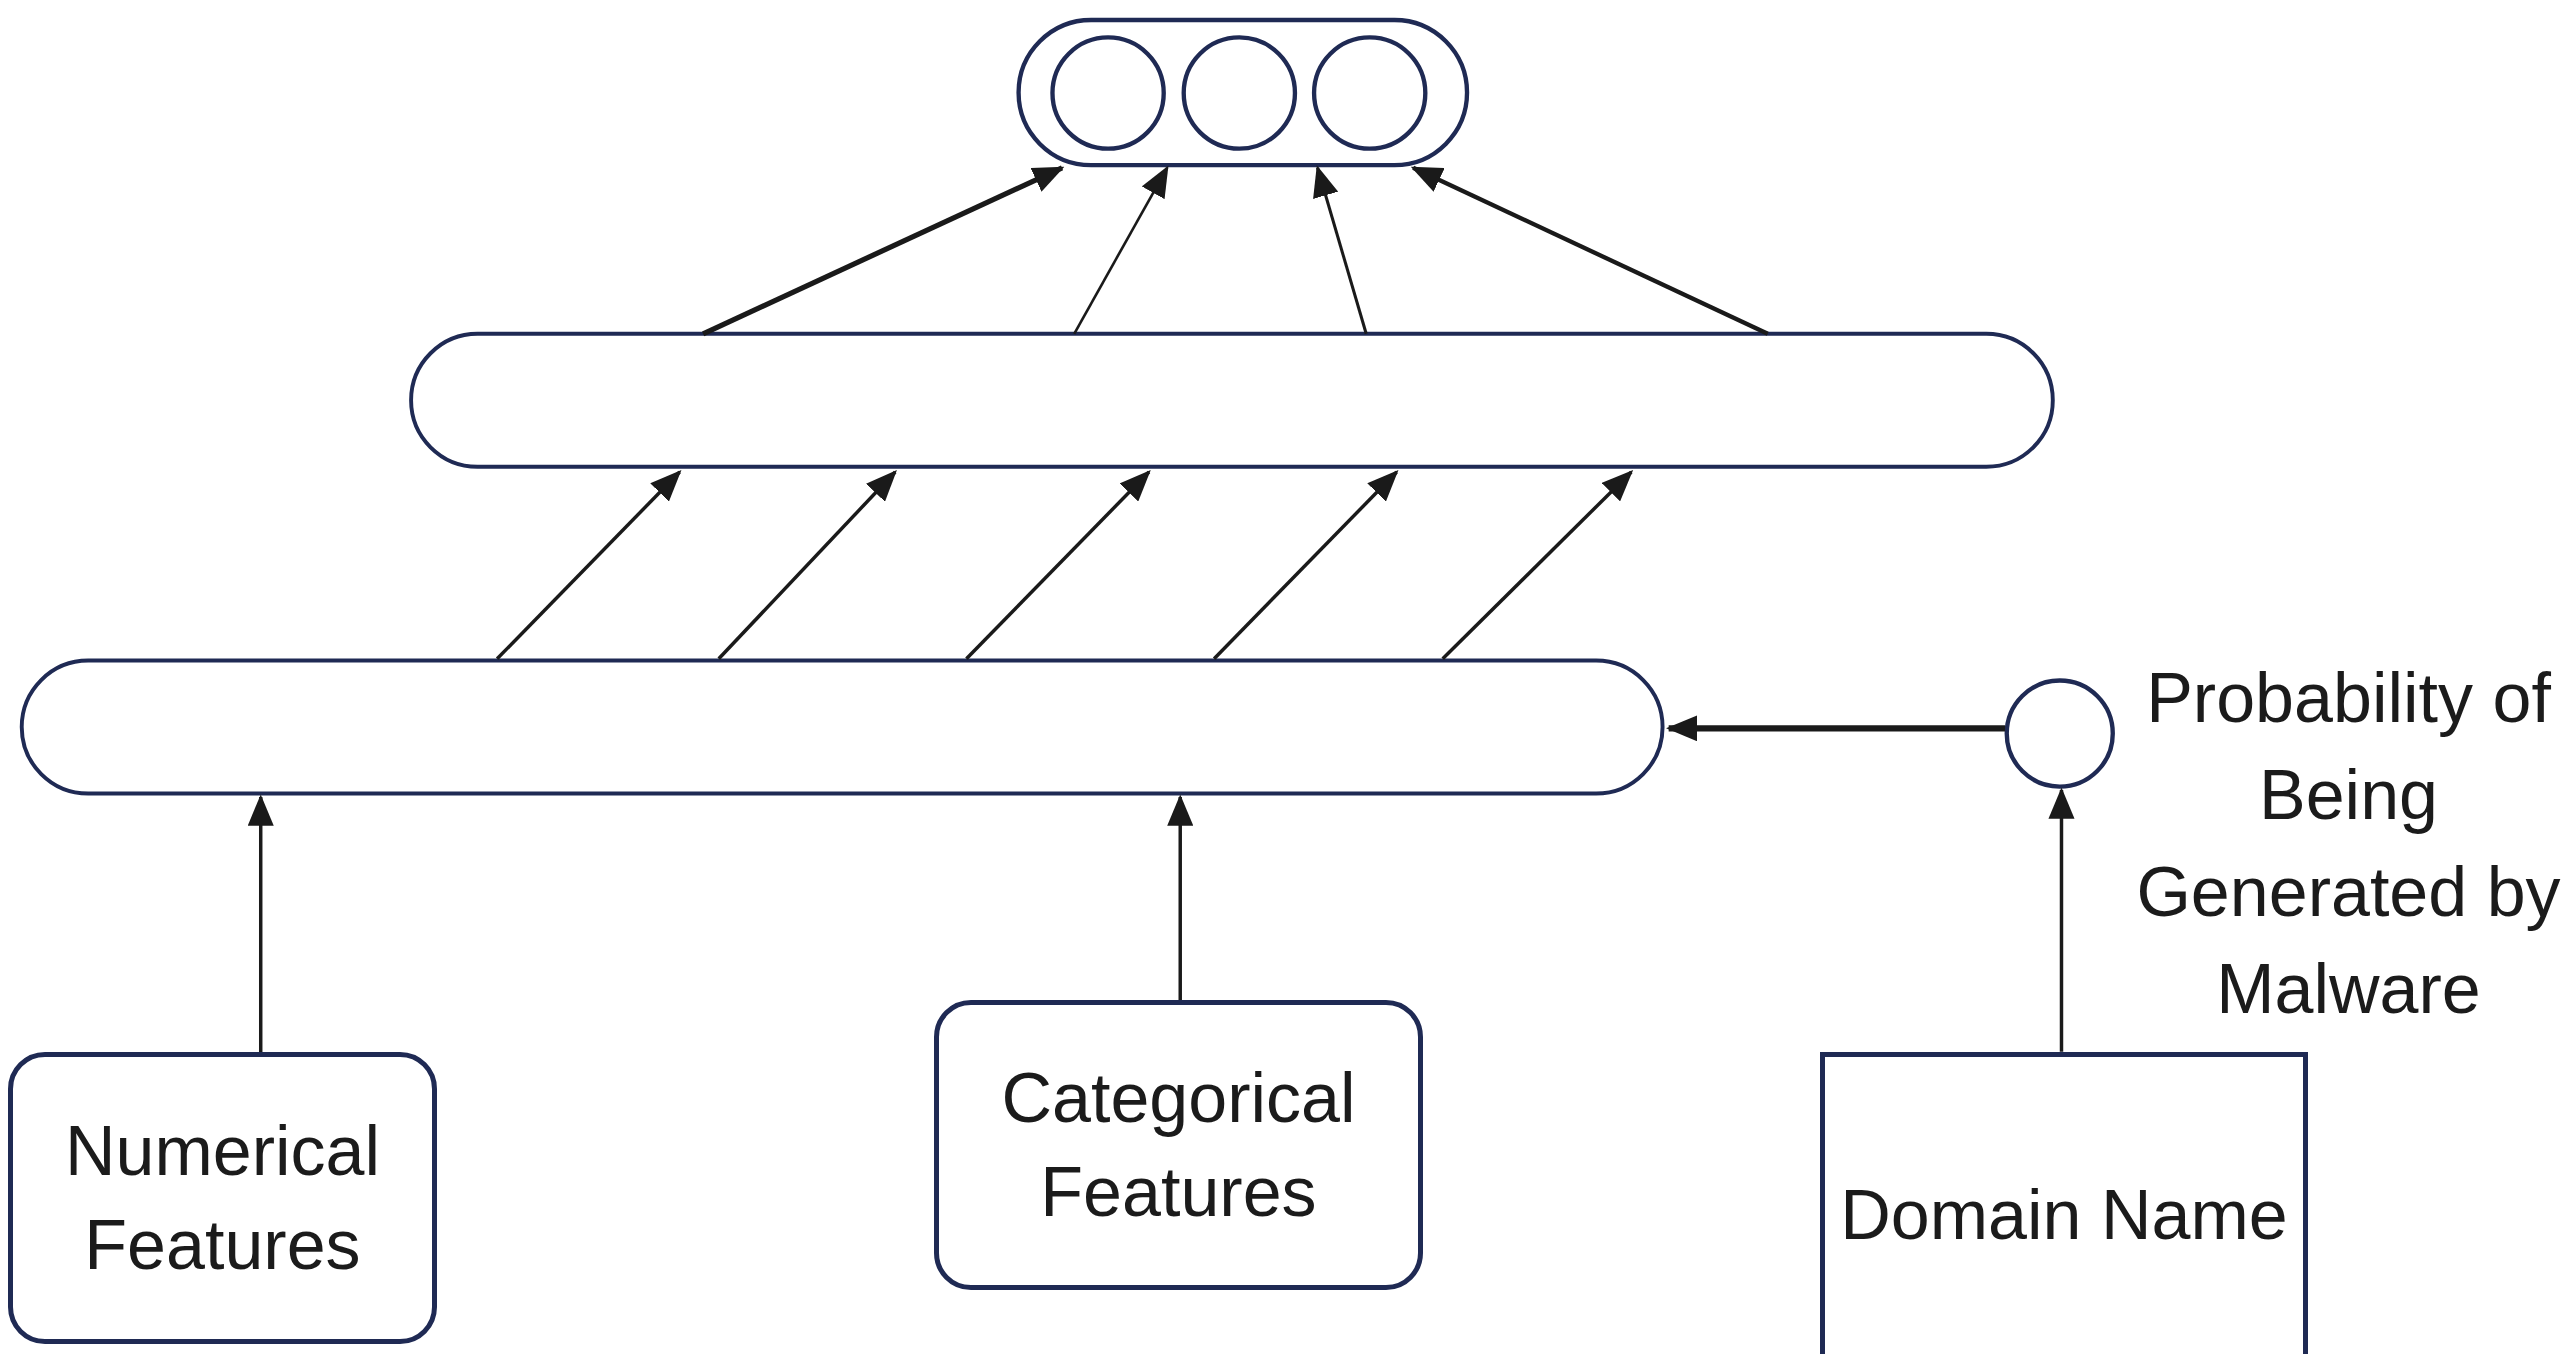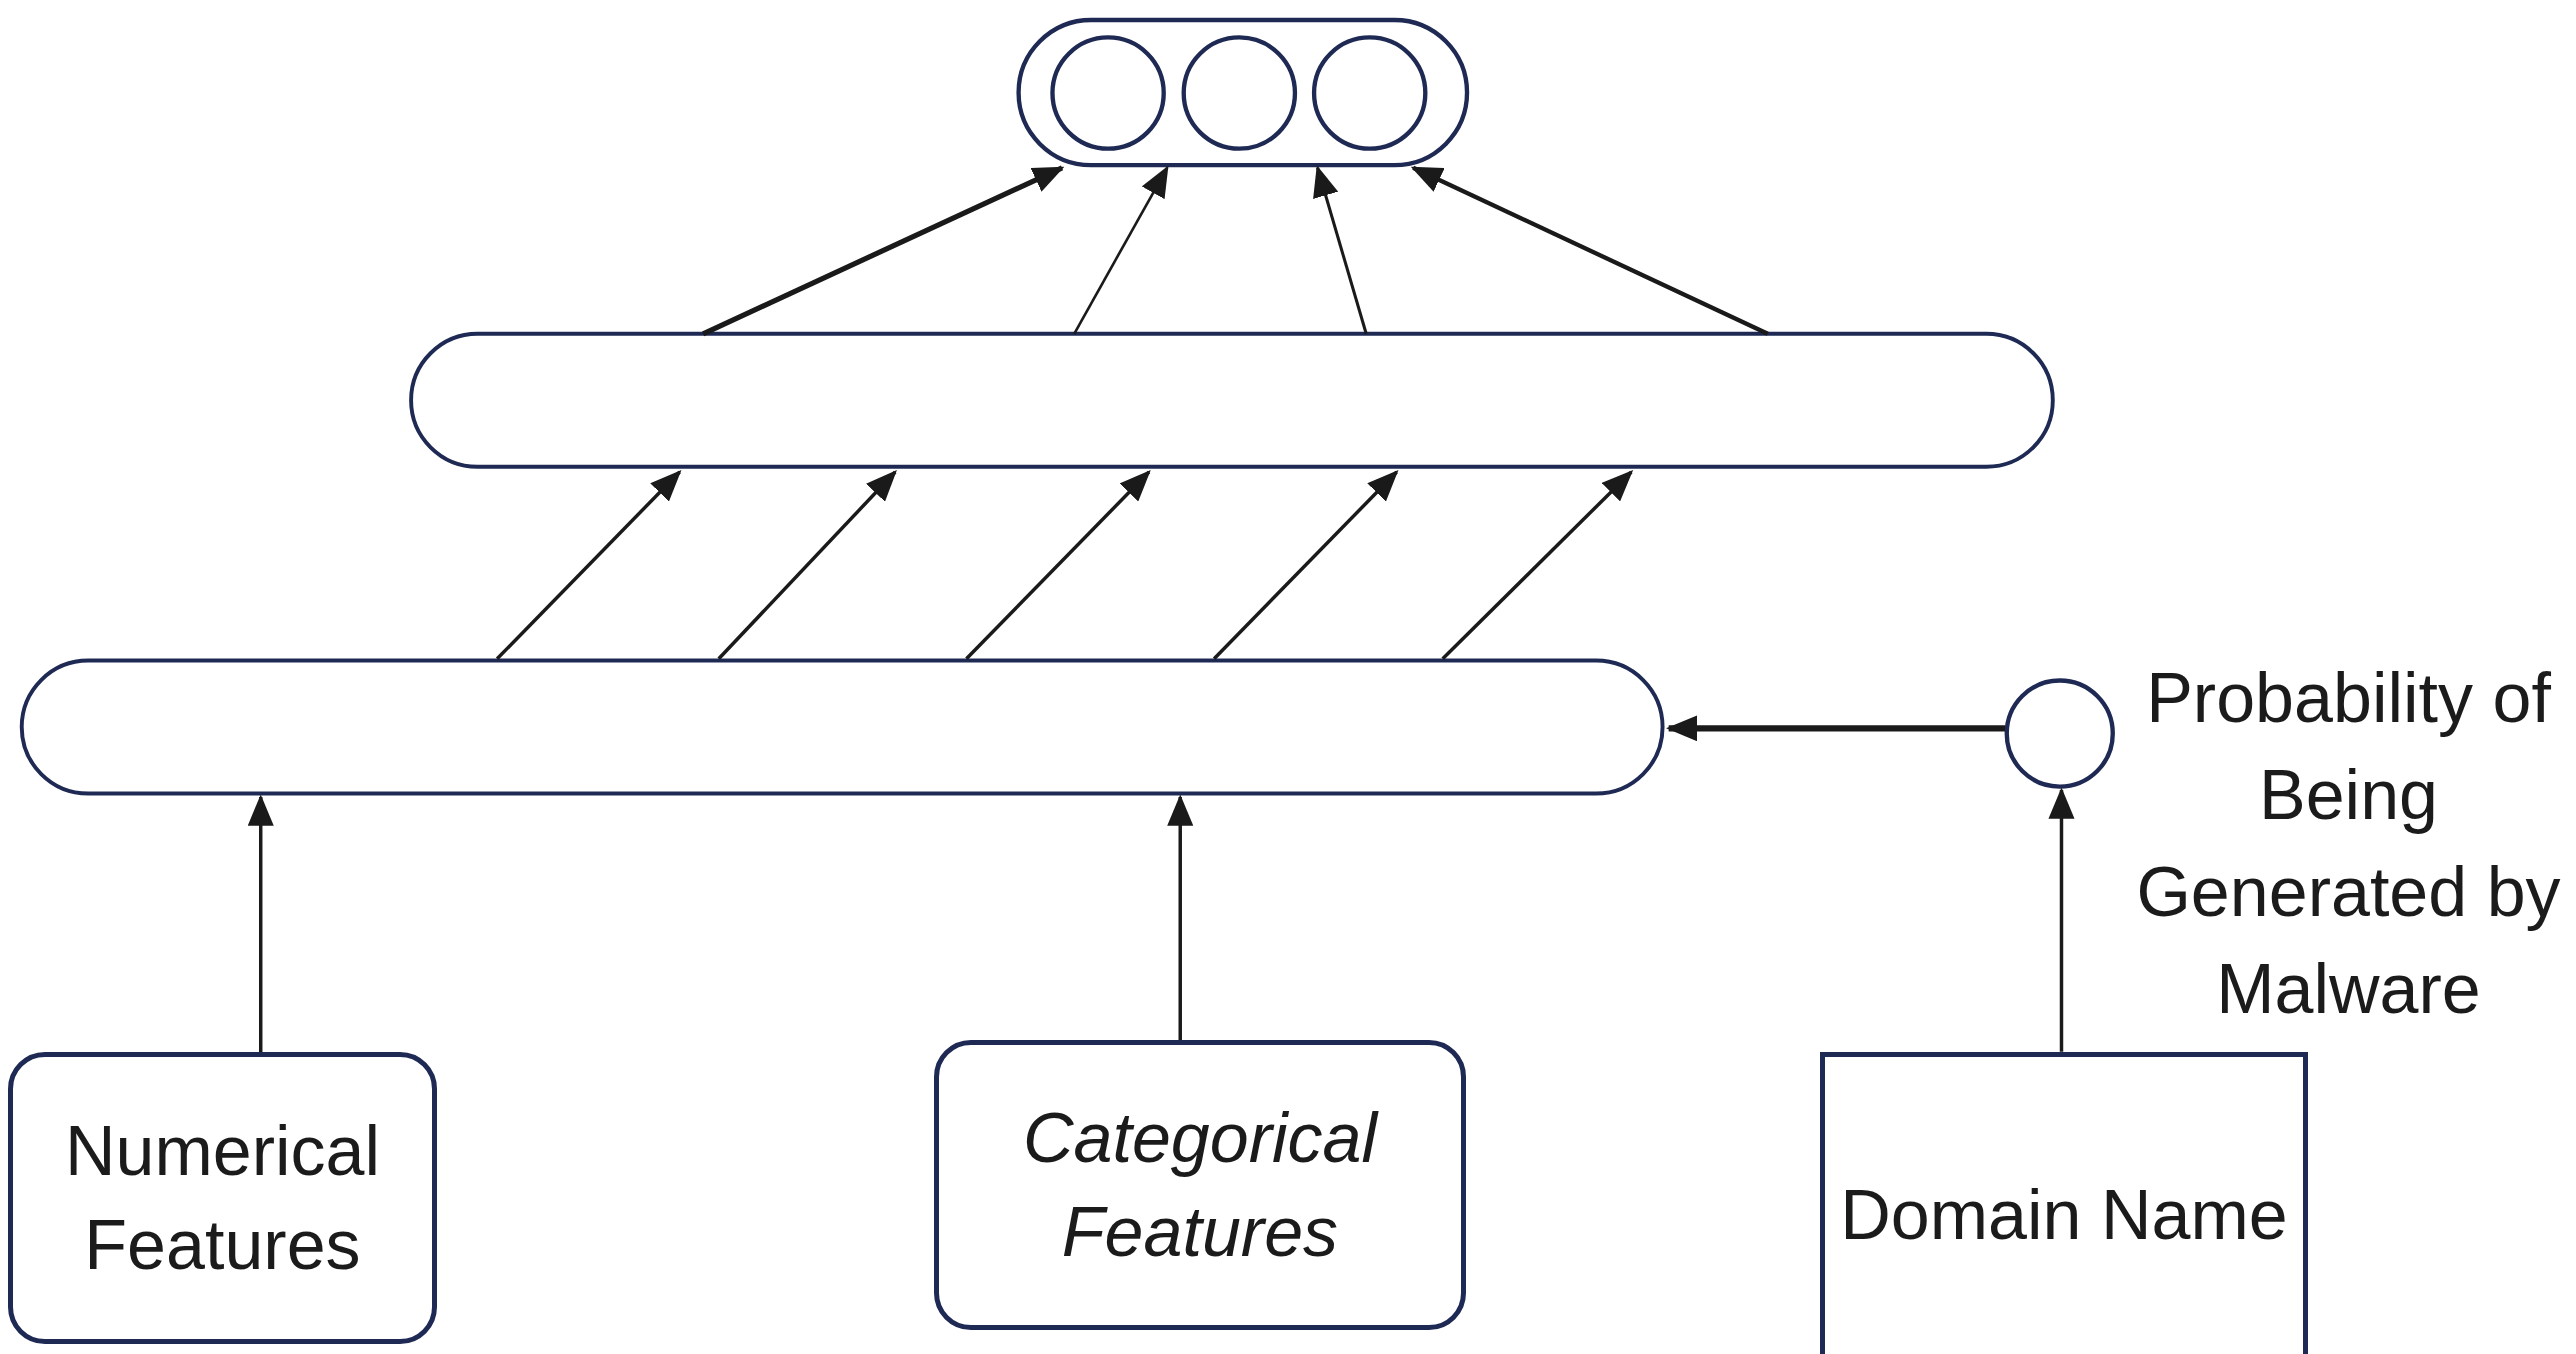--- a/index.html
+++ b/index.html
@@ -84,21 +84,21 @@
     <line class="arrow w4" x1="2372" y1="1210" x2="2372" y2="909" marker-end="url(#ah)"></line>
 
     <line class="arrow w7" x1="2307" y1="838" x2="1920" y2="838" marker-end="url(#ah)"></line>
   </svg>
 
   <div class="io-box rounded" style="left:8px;top:1052px;width:429px;height:292px;">
     <span>Numerical
 Features</span>
   </div>
 
-  <div class="io-box rounded" style="left:934px;top:1040px;width:532px;height:290px;font-style:italic;">
+  <div class="io-box rounded" style="left:934px;top:1000px;width:489px;height:290px;">
     <span>Categorical
 Features</span>
   </div>
 
   <div class="io-box" style="left:1820px;top:1052px;width:488px;height:326px;">
     <span>Domain Name</span>
   </div>
 
   <div class="caption" style="left:2121px;top:650px;width:455px;text-align:center;">Probability of
 Being

